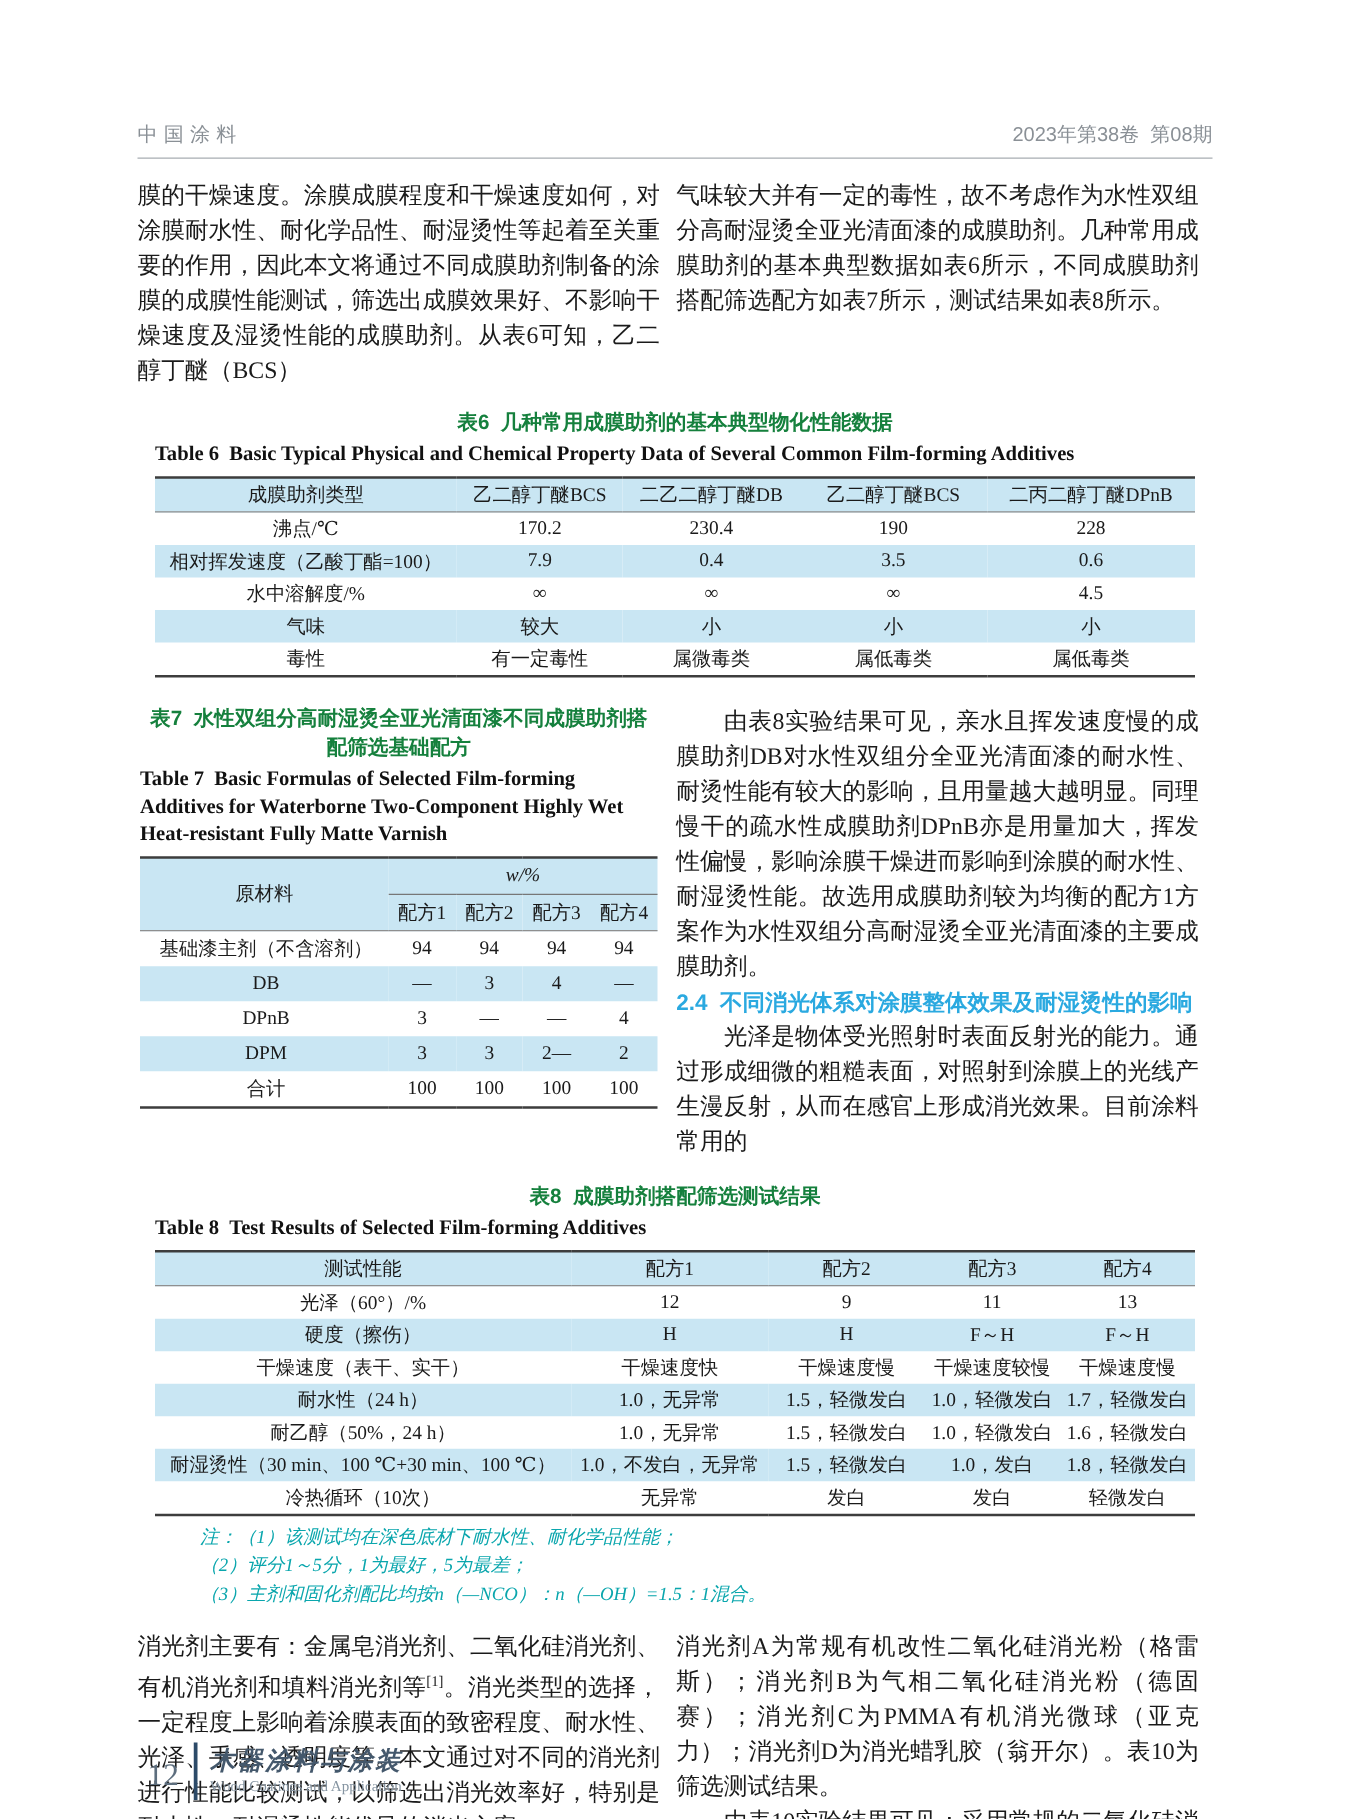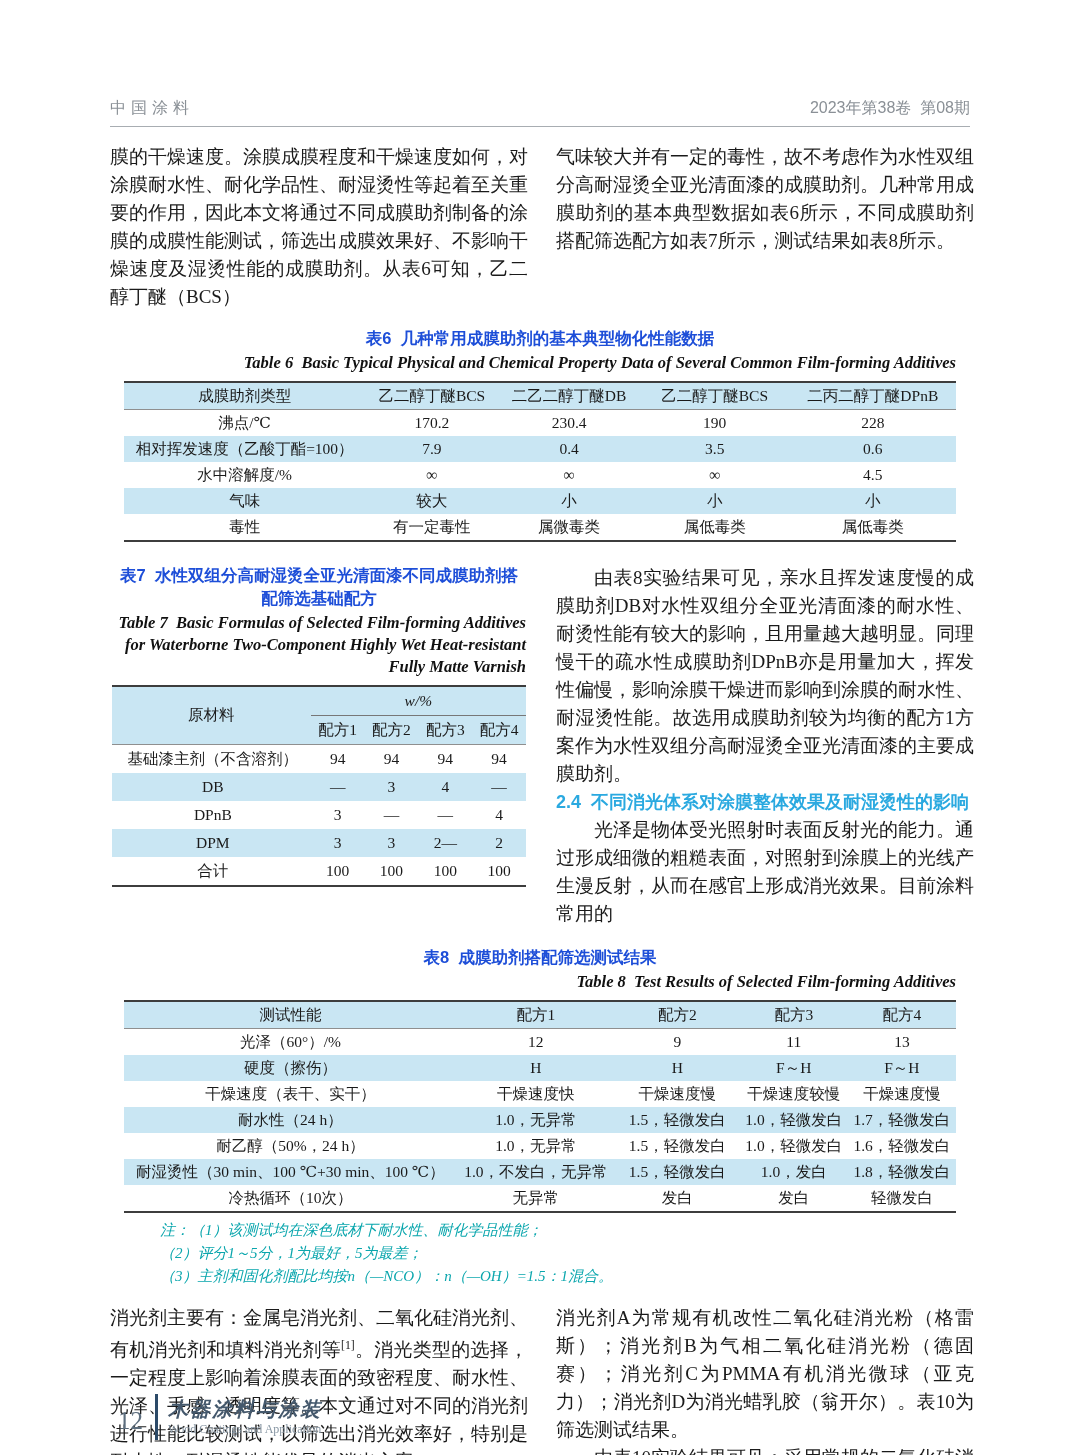--- a/index.html
+++ b/index.html
@@ -5,32 +5,32 @@
   html,body { margin:0; padding:0; background:#ffffff; }
   .page { position:relative; width:1080px; height:1455px; background:#fff; overflow:hidden;
           font-family:"Liberation Serif","DejaVu Serif",serif; color:#1a1a1a;margin-top:28px; }
   .content { padding:70px 110px 0 110px; }
 
   .page-header { display:flex; justify-content:space-between; align-items:flex-end;
                  border-bottom:1px solid #a8adb2; padding-bottom:7px;
                  color:#8a9096; font-size:16px; font-family:"Liberation Sans",sans-serif; }
   .page-header .journal { letter-spacing:5px; }
 
-  .cols { display:flex; gap:28px; margin-top:16px; }
+  .cols { display:flex; gap:13px; margin-top:16px; }
   .col  { width:418px; flex:none; }
 
   p.body { margin:0; font-size:19px; line-height:28px; text-align:justify; }
   .indent { text-indent:2em; }
 
   .tblock { margin-top:16px; padding:0 14px; }
   .row2 .tblock { margin-top:0; padding:0 2px; }
   .tbl-title-zh { text-align:center; font-family:"Liberation Sans",sans-serif; font-weight:bold;
-                  font-size:16.5px; line-height:23px; color:#1d4ed8; }
-  .tbl-title-en { text-align:right; font-family:"Liberation Serif",serif; font-weight:bold;
-                  font-size:16.5px; line-height:22px; margin-top:2px; color:#111;font-style:italic; }
+                  font-size:16.5px; line-height:23px; color:#15803d; }
+  .tbl-title-en { text-align:left; font-family:"Liberation Serif",serif; font-weight:bold;
+                  font-size:16.5px; line-height:22px; margin-top:2px; color:#111; }
 
   table.ptable { width:100%; border-collapse:collapse; margin-top:7px;
                  border-top:2px solid #3d3d3d; border-bottom:2px solid #3d3d3d; font-size:15.5px; }
   .ptable td { height:24px; padding:1px 5px; vertical-align:middle; }
   tr.blue td { background:#c9e6f3; }
   .hsep { border-bottom:1px solid #8f8f8f; }
   .lft { text-align:center; padding-left:12px; }
   .ctr { text-align:center; }
   .nw  { white-space:nowrap; }
   .t7 td { height:26px; }

